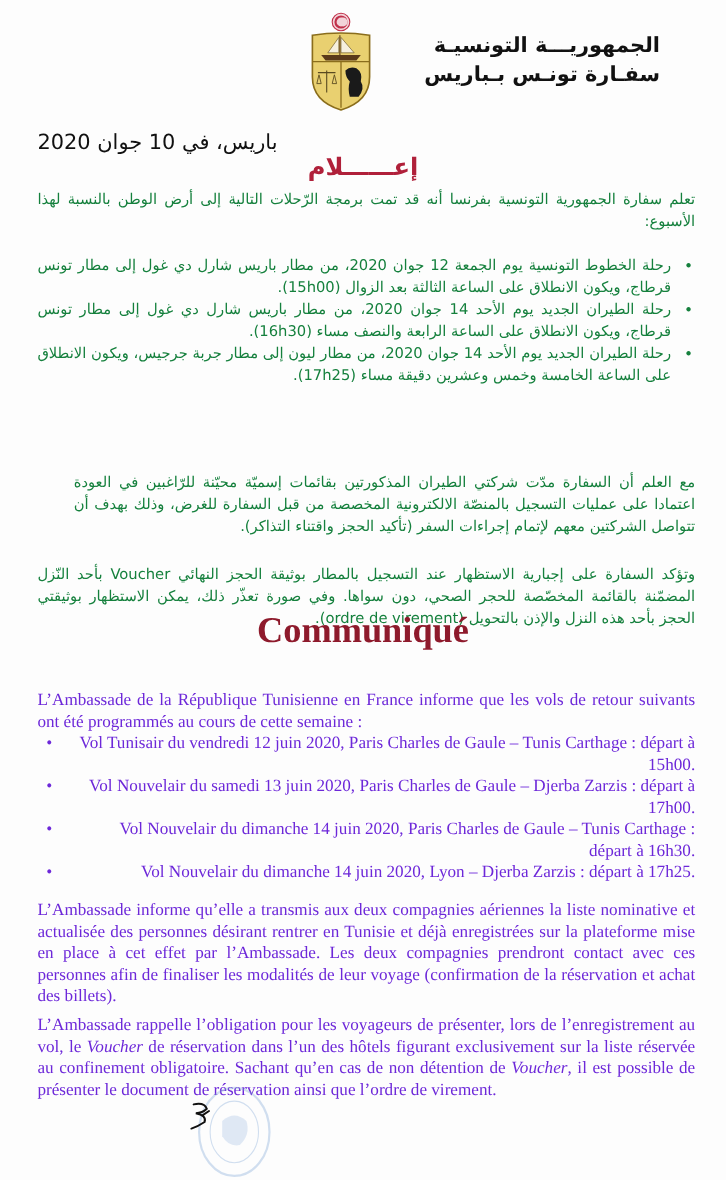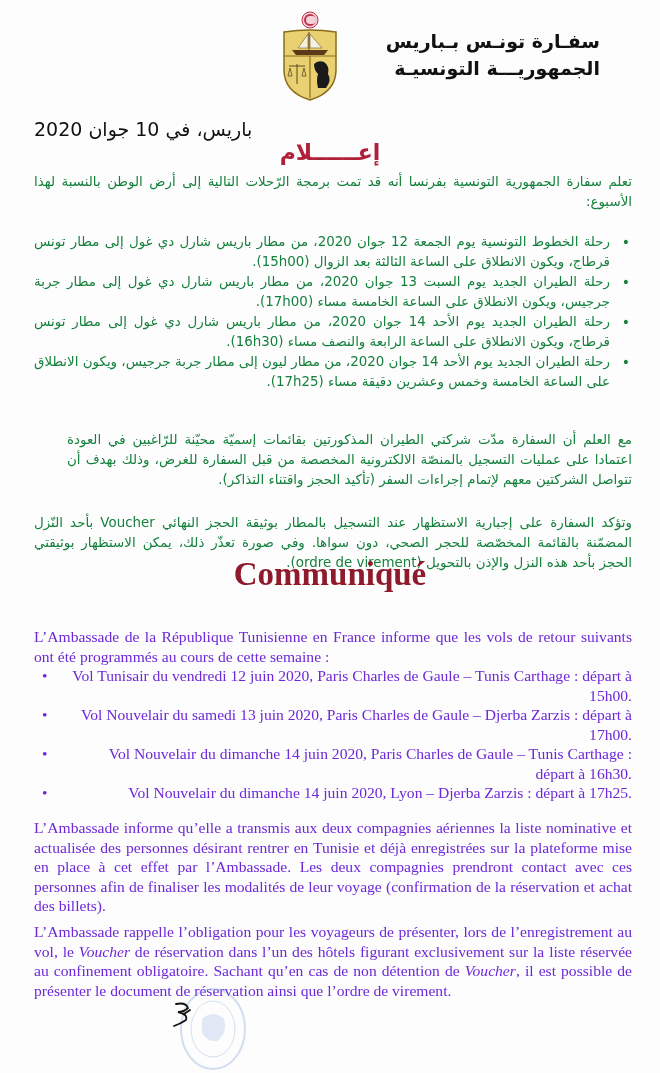--- a/index.html
+++ b/index.html
@@ -56,36 +56,35 @@
     <path d="M20 38 L30 24 L30 38 Z" fill="#f6f0df" stroke="#6d5a2a" stroke-width="0.6"></path>
     <path d="M32 38 L32 24 L44 38 Z" fill="#f6f0df" stroke="#6d5a2a" stroke-width="0.6"></path>
     <line x1="31" y1="22" x2="31" y2="40" stroke="#5a3a1a" stroke-width="1"></line>
     <line x1="19" y1="54" x2="19" y2="74" stroke="#5a4a20" stroke-width="1"></line>
     <line x1="11" y1="56" x2="27" y2="56" stroke="#5a4a20" stroke-width="1"></line>
     <path d="M10 66 L12 58 L14 66 Z M24 66 L26 58 L28 66 Z" fill="none" stroke="#5a4a20" stroke-width="0.8"></path>
     <path d="M36 54 Q40 50 46 52 Q52 56 50 64 Q54 70 48 78 L40 78 Q38 70 40 64 Q36 60 36 54 Z" fill="#1a1a1a"></path>
   </svg>
 
   <div class="hdr-ar">
+    <div>الجمهوريـــة التونسيـة</div>
     <div>سفـارة تونـس بـباريس</div>
-    <div>الجمهوريـــة التونسيـة</div>
   </div>
 
   <div class="date-ar">باريس، في 10 جوان 2020</div>
 
   <div class="title-ar">إعــــــلام</div>
 
   <div class="ar" style="top:172px;">
     <p>تعلم سفارة الجمهورية التونسية بفرنسا أنه قد تمت برمجة الرّحلات التالية إلى أرض الوطن بالنسبة لهذا الأسبوع:</p>
   </div>
 
   <div class="ar" style="top:232px;">
     <ul>
       <li>رحلة الخطوط التونسية يوم الجمعة 12 جوان 2020، من مطار باريس شارل دي غول إلى مطار تونس قرطاج، ويكون الانطلاق على الساعة الثالثة بعد الزوال (15h00).</li>
-      <li>رحلة الطيران الجديد يوم السبت 13 جوان 2020، من مطار باريس شارل دي غول إلى مطار جربة جرجيس، ويكون الانطلاق على الساعة الخامسة مساء (17h00).</li>
       <li>رحلة الطيران الجديد يوم الأحد 14 جوان 2020، من مطار باريس شارل دي غول إلى مطار تونس قرطاج، ويكون الانطلاق على الساعة الرابعة والنصف مساء (16h30).</li>
       <li>رحلة الطيران الجديد يوم الأحد 14 جوان 2020، من مطار ليون إلى مطار جربة جرجيس، ويكون الانطلاق على الساعة الخامسة وخمس وعشرين دقيقة مساء (17h25).</li>
     </ul>
   </div>
 
   <div class="ar" style="top:430px;margin-left:33px;">
     <p>مع العلم أن السفارة مدّت شركتي الطيران المذكورتين بقائمات إسميّة محيّنة للرّاغبين في العودة اعتمادا على عمليات التسجيل بالمنصّة الالكترونية المخصصة من قبل السفارة للغرض، وذلك بهدف أن تتواصل الشركتين معهم لإتمام إجراءات السفر (تأكيد الحجز واقتناء التذاكر).</p>
   </div>
 
   <div class="ar" style="top:513px;">

